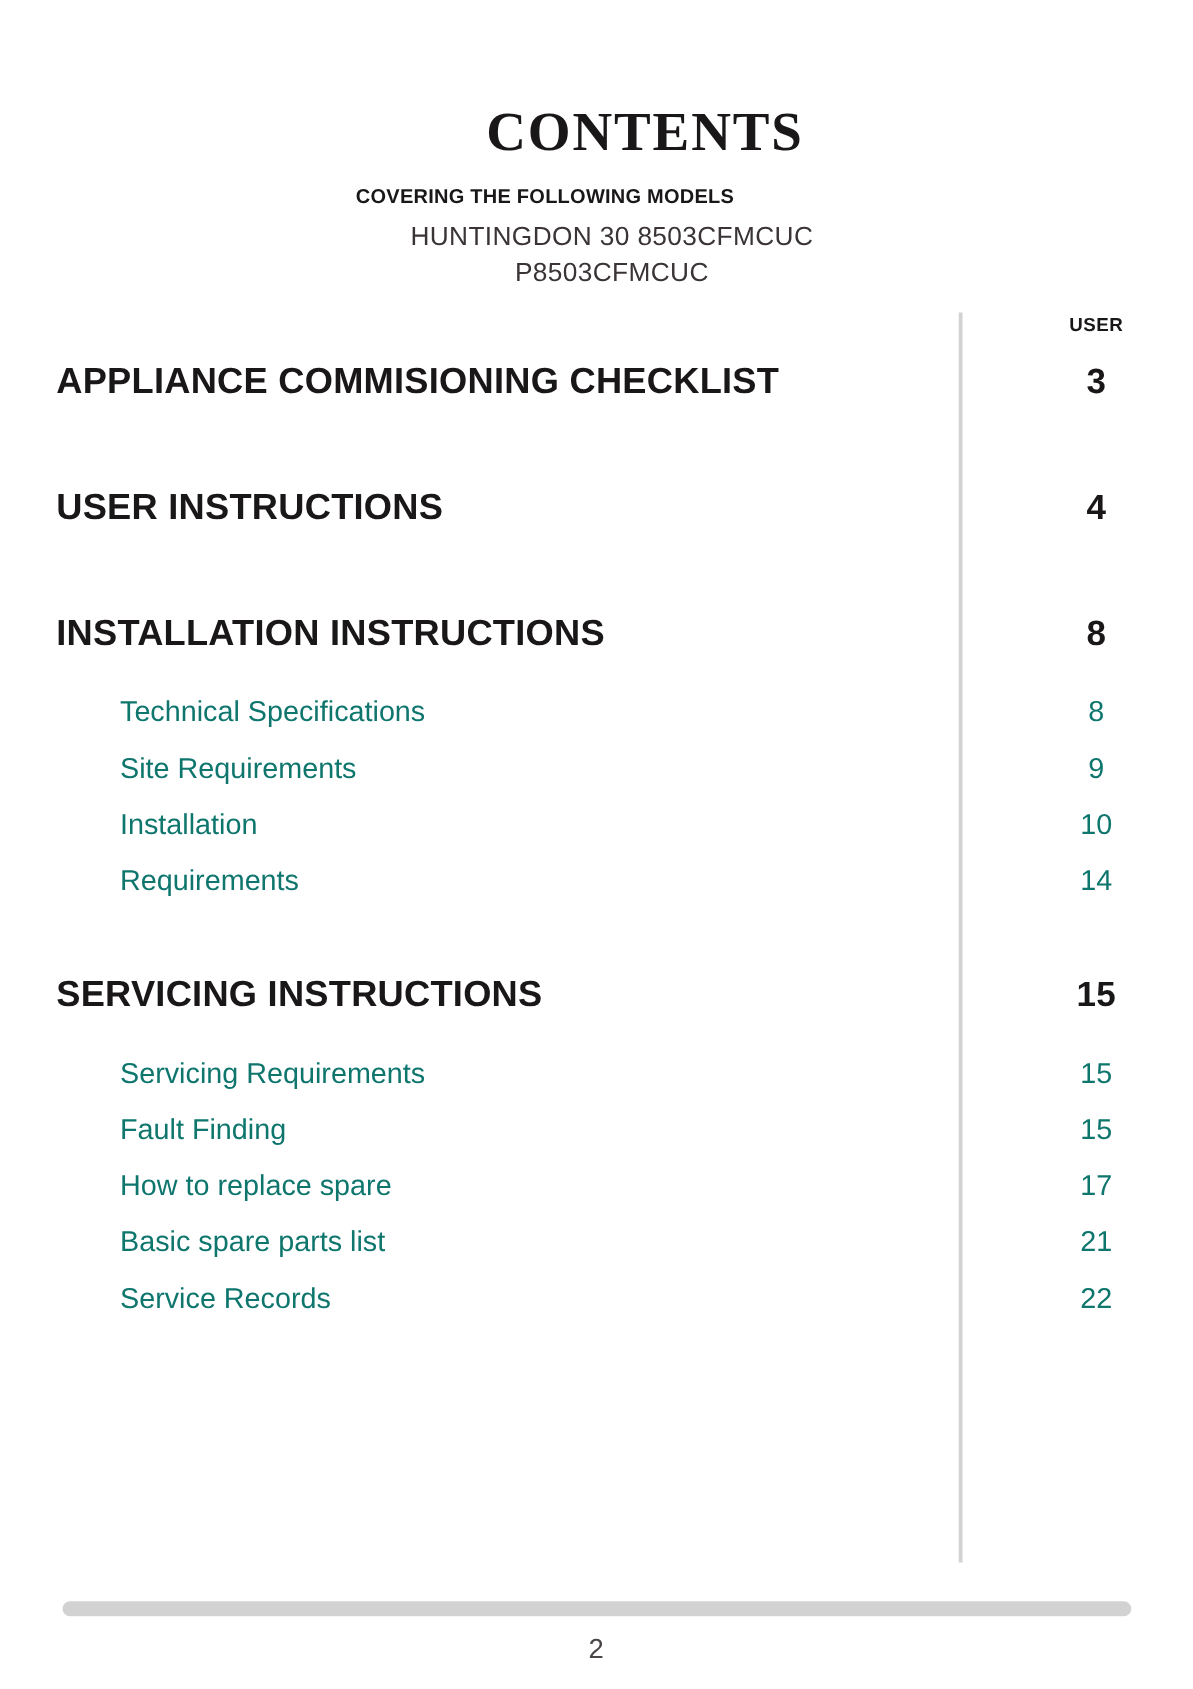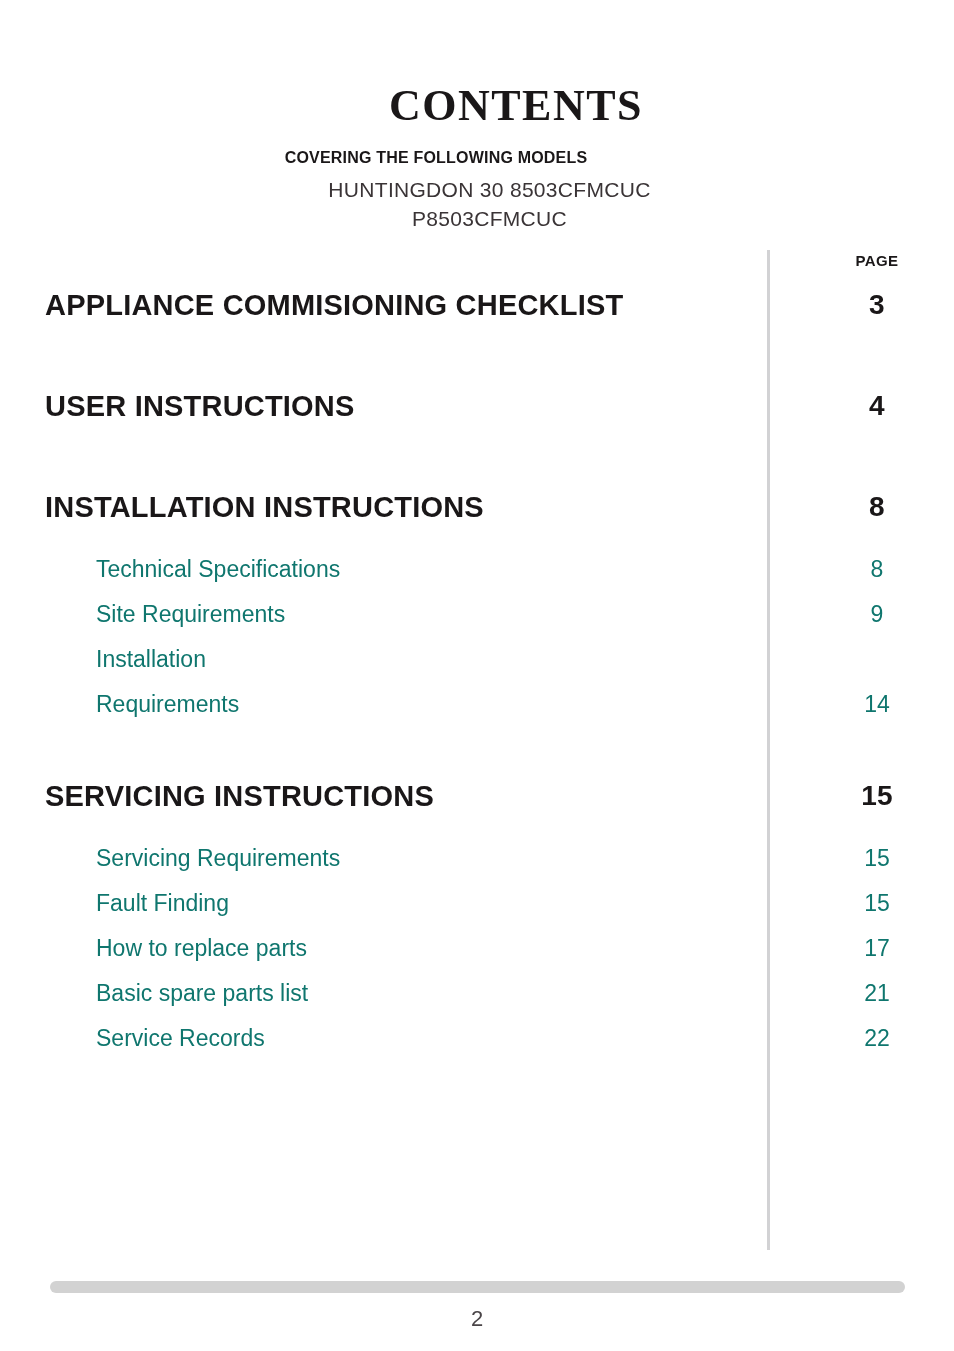--- a/index.html
+++ b/index.html
@@ -174,21 +174,21 @@
 
 <div class="covering-line">COVERING THE FOLLOWING MODELS</div>
 
 <div class="models">
   <span class="model-line line-1">HUNTINGDON 30  8503CFMCUC</span>
   <span class="model-line line-2">P8503CFMCUC</span>
 </div>
 
 <div class="divider"></div>
 
-<div class="page-col-header">PAGE</div>
+<div class="page-col-header">USER</div>
 
 <div class="toc">
 
   <div class="toc-row major">
     <span class="label">APPLIANCE COMMISIONING CHECKLIST</span>
     <span class="pageno">3</span>
   </div>
 
   <div class="gap-lg"></div>
 
@@ -209,20 +209,21 @@
   <div class="toc-row sub">
     <span class="label">Technical Specifications</span>
     <span class="pageno">8</span>
   </div>
   <div class="toc-row sub">
     <span class="label">Site Requirements</span>
     <span class="pageno">9</span>
   </div>
   <div class="toc-row sub">
     <span class="label">Installation</span>
+    <span class="pageno">10</span>
   </div>
   <div class="toc-row sub">
     <span class="label">Requirements</span>
     <span class="pageno">14</span>
   </div>
 
   <div class="gap-md"></div>
 
   <div class="toc-row major">
     <span class="label">SERVICING INSTRUCTIONS</span>
@@ -233,21 +234,21 @@
 
   <div class="toc-row sub">
     <span class="label">Servicing Requirements</span>
     <span class="pageno">15</span>
   </div>
   <div class="toc-row sub">
     <span class="label">Fault Finding</span>
     <span class="pageno">15</span>
   </div>
   <div class="toc-row sub">
-    <span class="label">How to replace parts</span>
+    <span class="label">How to replace spare</span>
     <span class="pageno">17</span>
   </div>
   <div class="toc-row sub">
     <span class="label">Basic spare parts list</span>
     <span class="pageno">21</span>
   </div>
   <div class="toc-row sub">
     <span class="label">Service Records</span>
     <span class="pageno">22</span>
   </div>

